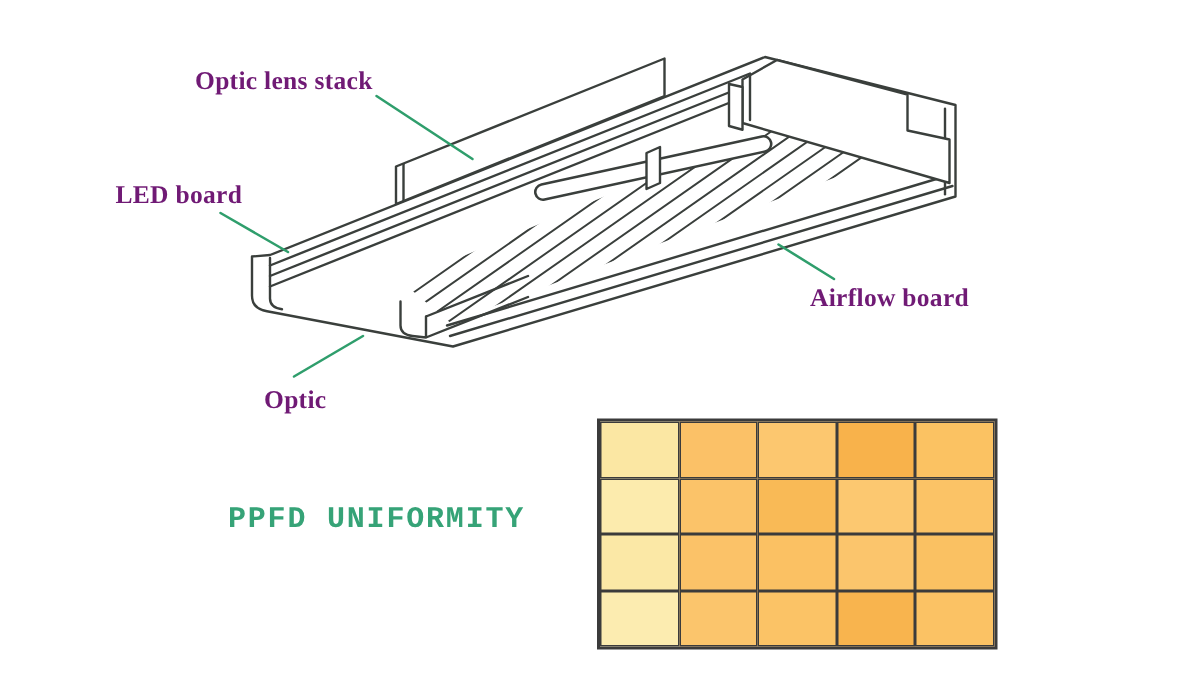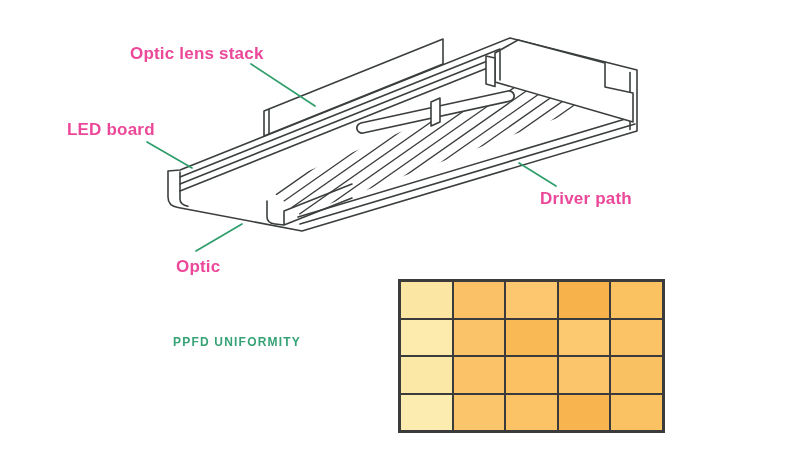--- a/index.html
+++ b/index.html
@@ -8,27 +8,27 @@
     font-family:"Liberation Sans",sans-serif;overflow:hidden;
   }
   .stage svg{position:absolute;left:0;top:0;}
   
   .ln{fill:none;stroke:var(--line,#3a3f3c);stroke-width:1.6;stroke-linejoin:round;stroke-linecap:round;}
   .fill{fill:#ffffff;stroke:var(--line,#3a3f3c);stroke-width:1.6;stroke-linejoin:round;}
   .fin{fill:none;stroke:var(--line,#3a3f3c);stroke-width:1.3;}
   .leader{stroke:var(--leader,#2f9e6c);stroke-width:1.7;stroke-linecap:round;}
   
   .lbl{
-    position:absolute;color:#ec4899;font-size:17px;font-weight:600;
-    letter-spacing:.2px;white-space:nowrap;
+    position:absolute;color:#701a75;font-size:17px;font-weight:600;
+    letter-spacing:.2px;white-space:nowrap;font-family:Liberation Serif, serif;
   }
   
   .hm-title{
-    position:absolute;left:173px;top:335px;color:var(--accent,#36a377);
-    font-size:12px;font-weight:800;letter-spacing:1.2px;white-space:nowrap;
+    position:absolute;left:152px;top:335px;color:var(--accent,#36a377);
+    font-size:20px;font-weight:800;letter-spacing:1.2px;white-space:nowrap;font-family:Liberation Mono, monospace;
   }
   .hm{
     position:absolute;left:398px;top:279px;width:267px;height:154px;
     box-sizing:border-box;border:2px solid var(--grid,#3b3b3b);
     display:grid;grid-template-columns:repeat(5,1fr);grid-template-rows:repeat(4,1fr);
   }
   .hm-cell{border:1px solid var(--grid,#3b3b3b);}
 </style>
 </head>
 <body>
@@ -80,23 +80,23 @@
 
     <g>
       <line class="leader" x1="251" y1="64" x2="315" y2="106"></line>
       <line class="leader" x1="147" y1="142" x2="192" y2="168"></line>
       <line class="leader" x1="196" y1="251" x2="242" y2="224"></line>
       <line class="leader" x1="556" y1="186" x2="519" y2="163"></line>
     </g>
   </svg>
 
   <div class="lbl" style="left:130px;top:44px">Optic lens stack</div>
-  <div class="lbl" style="left:67px;top:120px">LED board</div>
+  <div class="lbl" style="left:77px;top:120px">LED board</div>
   <div class="lbl" style="left:176px;top:257px">Optic</div>
-  <div class="lbl" style="left:540px;top:189px">Driver path</div>
+  <div class="lbl" style="left:540px;top:189px">Airflow board</div>
 
   <div class="hm-title">PPFD UNIFORMITY</div>
   <div class="hm">
       <div class="hm-cell" style="background: rgb(251, 231, 163);"></div>
       <div class="hm-cell" style="background: rgb(251, 193, 103);"></div>
       <div class="hm-cell" style="background: rgb(252, 199, 111);"></div>
       <div class="hm-cell" style="background: rgb(248, 178, 75);"></div>
       <div class="hm-cell" style="background: rgb(251, 194, 98);"></div>
       <div class="hm-cell" style="background: rgb(252, 235, 173);"></div>
       <div class="hm-cell" style="background: rgb(251, 195, 105);"></div>

